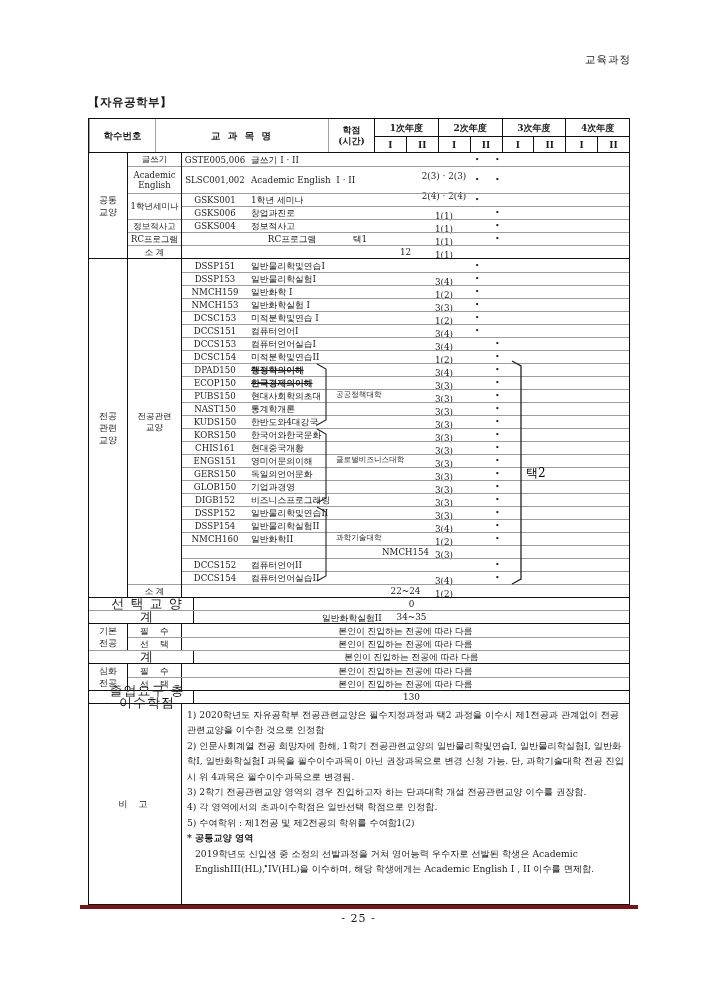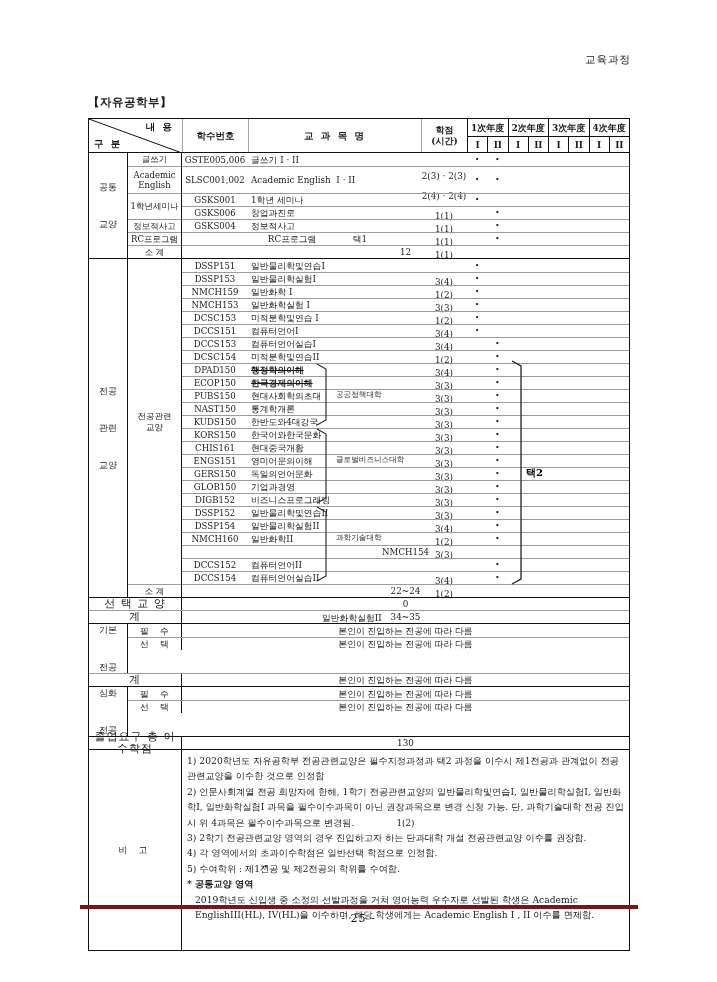--- a/index.html
+++ b/index.html
@@ -26,42 +26,42 @@
   .h-years .yr-row{display:flex;height:19px;border-bottom:1px solid #111;}
   .h-years .sm-row{display:flex;height:15px;}
   .yr-cell{flex:1;display:flex;align-items:center;justify-content:center;font-size:9px;border-left:1px solid #111;}
   .yr-cell:first-child{border-left:none;}
   .sm-cell{flex:1;display:flex;align-items:center;justify-content:center;font-size:9px;border-left:1px solid #111;}
   .sm-cell:first-child{border-left:none;}
 
   
   .sect{display:flex;border-bottom:1.4px solid #111;}
   .gcell{width:39px;flex:0 0 39px;border-right:1px solid #111;display:flex;flex-direction:column;
-         align-items:center;justify-content:center;font-size:9px;line-height:12px;gap:25px;}
+         align-items:center;justify-content:center;font-size:9px;line-height:12px;}
   .inner{flex:1;display:flex;}
   .catcol{width:54px;flex:0 0 54px;border-right:1px solid #111;display:flex;flex-direction:column;}
   .catcell{display:flex;flex-direction:column;align-items:center;justify-content:center;
            font-size:8.5px;line-height:10.5px;border-top:1px solid #9c9c9c;text-align:center;}
   .catcell:first-child{border-top:none;}
   .rowcol{flex:1;display:flex;flex-direction:column;}
   .crow{display:flex;border-top:1px solid #9c9c9c;align-items:center;}
   .crow:first-child{border-top:none;}
   .cell-code{width:66px;flex:0 0 66px;text-align:center;font-size:8.6px;white-space:nowrap;}
   .cell-title{width:173px;flex:0 0 173px;padding-left:3px;white-space:pre;overflow:visible;font-size:8.8px;}
   .cell-credit{width:46px;flex:0 0 46px;text-align:center;font-size:8.8px;white-space:nowrap;margin-top:32px;}
   .cell-dots{flex:1;display:flex;align-self:stretch;align-items:center;}
   .dotcell{flex:1;text-align:center;font-size:8px;line-height:8px;}
   .spanval{flex:1;text-align:center;font-size:8.8px;}
   .strike{text-decoration:line-through;text-decoration-thickness:1.4px;font-weight:bold;}
 
   
   .srow{display:flex;align-items:center;border-bottom:1px solid #9c9c9c;}
   .srow.thick{border-bottom:1.4px solid #111;}
-  .slabel{width:93px;flex:0 0 93px;border-right:1px solid #111;text-align:center;font-size:11px;
-          letter-spacing:1px;align-self:stretch;display:flex;align-items:center;justify-content:center;}
+  .slabel{width:93px;flex:0 0 93px;border-right:1px solid #111;text-align:center;font-size:13px;
+          letter-spacing:1px;align-self:stretch;display:flex;align-items:center;justify-content:center;margin-left:12px;}
   .sblock{display:flex;border-bottom:1px solid #9c9c9c;}
   .sblock.thick{border-bottom:1.4px solid #111;justify-content:space-between;}
   .sblock .rows{flex:1;display:flex;flex-direction:column;}
   .sblock .srow2{display:flex;align-items:center;border-top:1px solid #9c9c9c;}
   .sblock .srow2:first-child{border-top:none;}
   .scat{width:54px;flex:0 0 54px;border-right:1px solid #111;text-align:center;font-size:8.8px;
         align-self:stretch;display:flex;align-items:center;justify-content:center;white-space:pre;}
 
   
   .remark{display:flex;}
@@ -69,41 +69,34 @@
           justify-content:center;font-size:9px;letter-spacing:4px;}
   .rnotes{flex:1;padding:3px 4px 2px 5px;font-size:9.2px;line-height:15.4px;}
   .rnotes p{margin:0;}
   .rnotes p.bold{font-weight:bold;}
   .rnotes p.ind{padding-left:8px;}
 
   
   .overlay{position:absolute;left:0;top:0;width:542px;height:781px;pointer-events:none;}
   .overlay svg{position:absolute;left:0;top:0;}
   .ann-label{position:absolute;font-size:7.6px;color:#2c2c2c;white-space:nowrap;line-height:10px;}
-  .ann-choose{position:absolute;font-weight:bold;font-size:10px;color:#000;}
+  .ann-choose{position:absolute;font-weight:normal;font-size:12px;color:#000;}
 
   .footer-rule{position:absolute;left:80px;top:905px;width:558px;height:4px;background:#7a1517;}
   .page-num{position:absolute;top:912px;left:0;width:717px;text-align:center;font-size:11px;letter-spacing:1px;}
 </style>
 </head>
 <body>
 
 <div class="page">
   <div class="doc-type">교육과정</div>
   <div class="sec-title">【자유공학부】</div>
 
   <div class="tbl">
     <div class="thead">
-      <div class="corner">
-        <svg width="93" height="34">
-          <line x1="0" y1="0" x2="93" y2="34" stroke="#111" stroke-width="1"></line>
-        </svg>
-        <span class="c-top">내  용</span>
-        <span class="c-bot">구  분</span>
-      </div>
       <div class="hcell h-code">학수번호</div>
       <div class="hcell h-title">교 과 목 명</div>
       <div class="hcell h-credit">
         <span>학점</span>
         <span>(시간)</span>
       </div>
       <div class="h-years">
         <div class="yr-row" id="yr-row">
             <div class="yr-cell">1次年度</div>
             <div class="yr-cell">2次年度</div>

